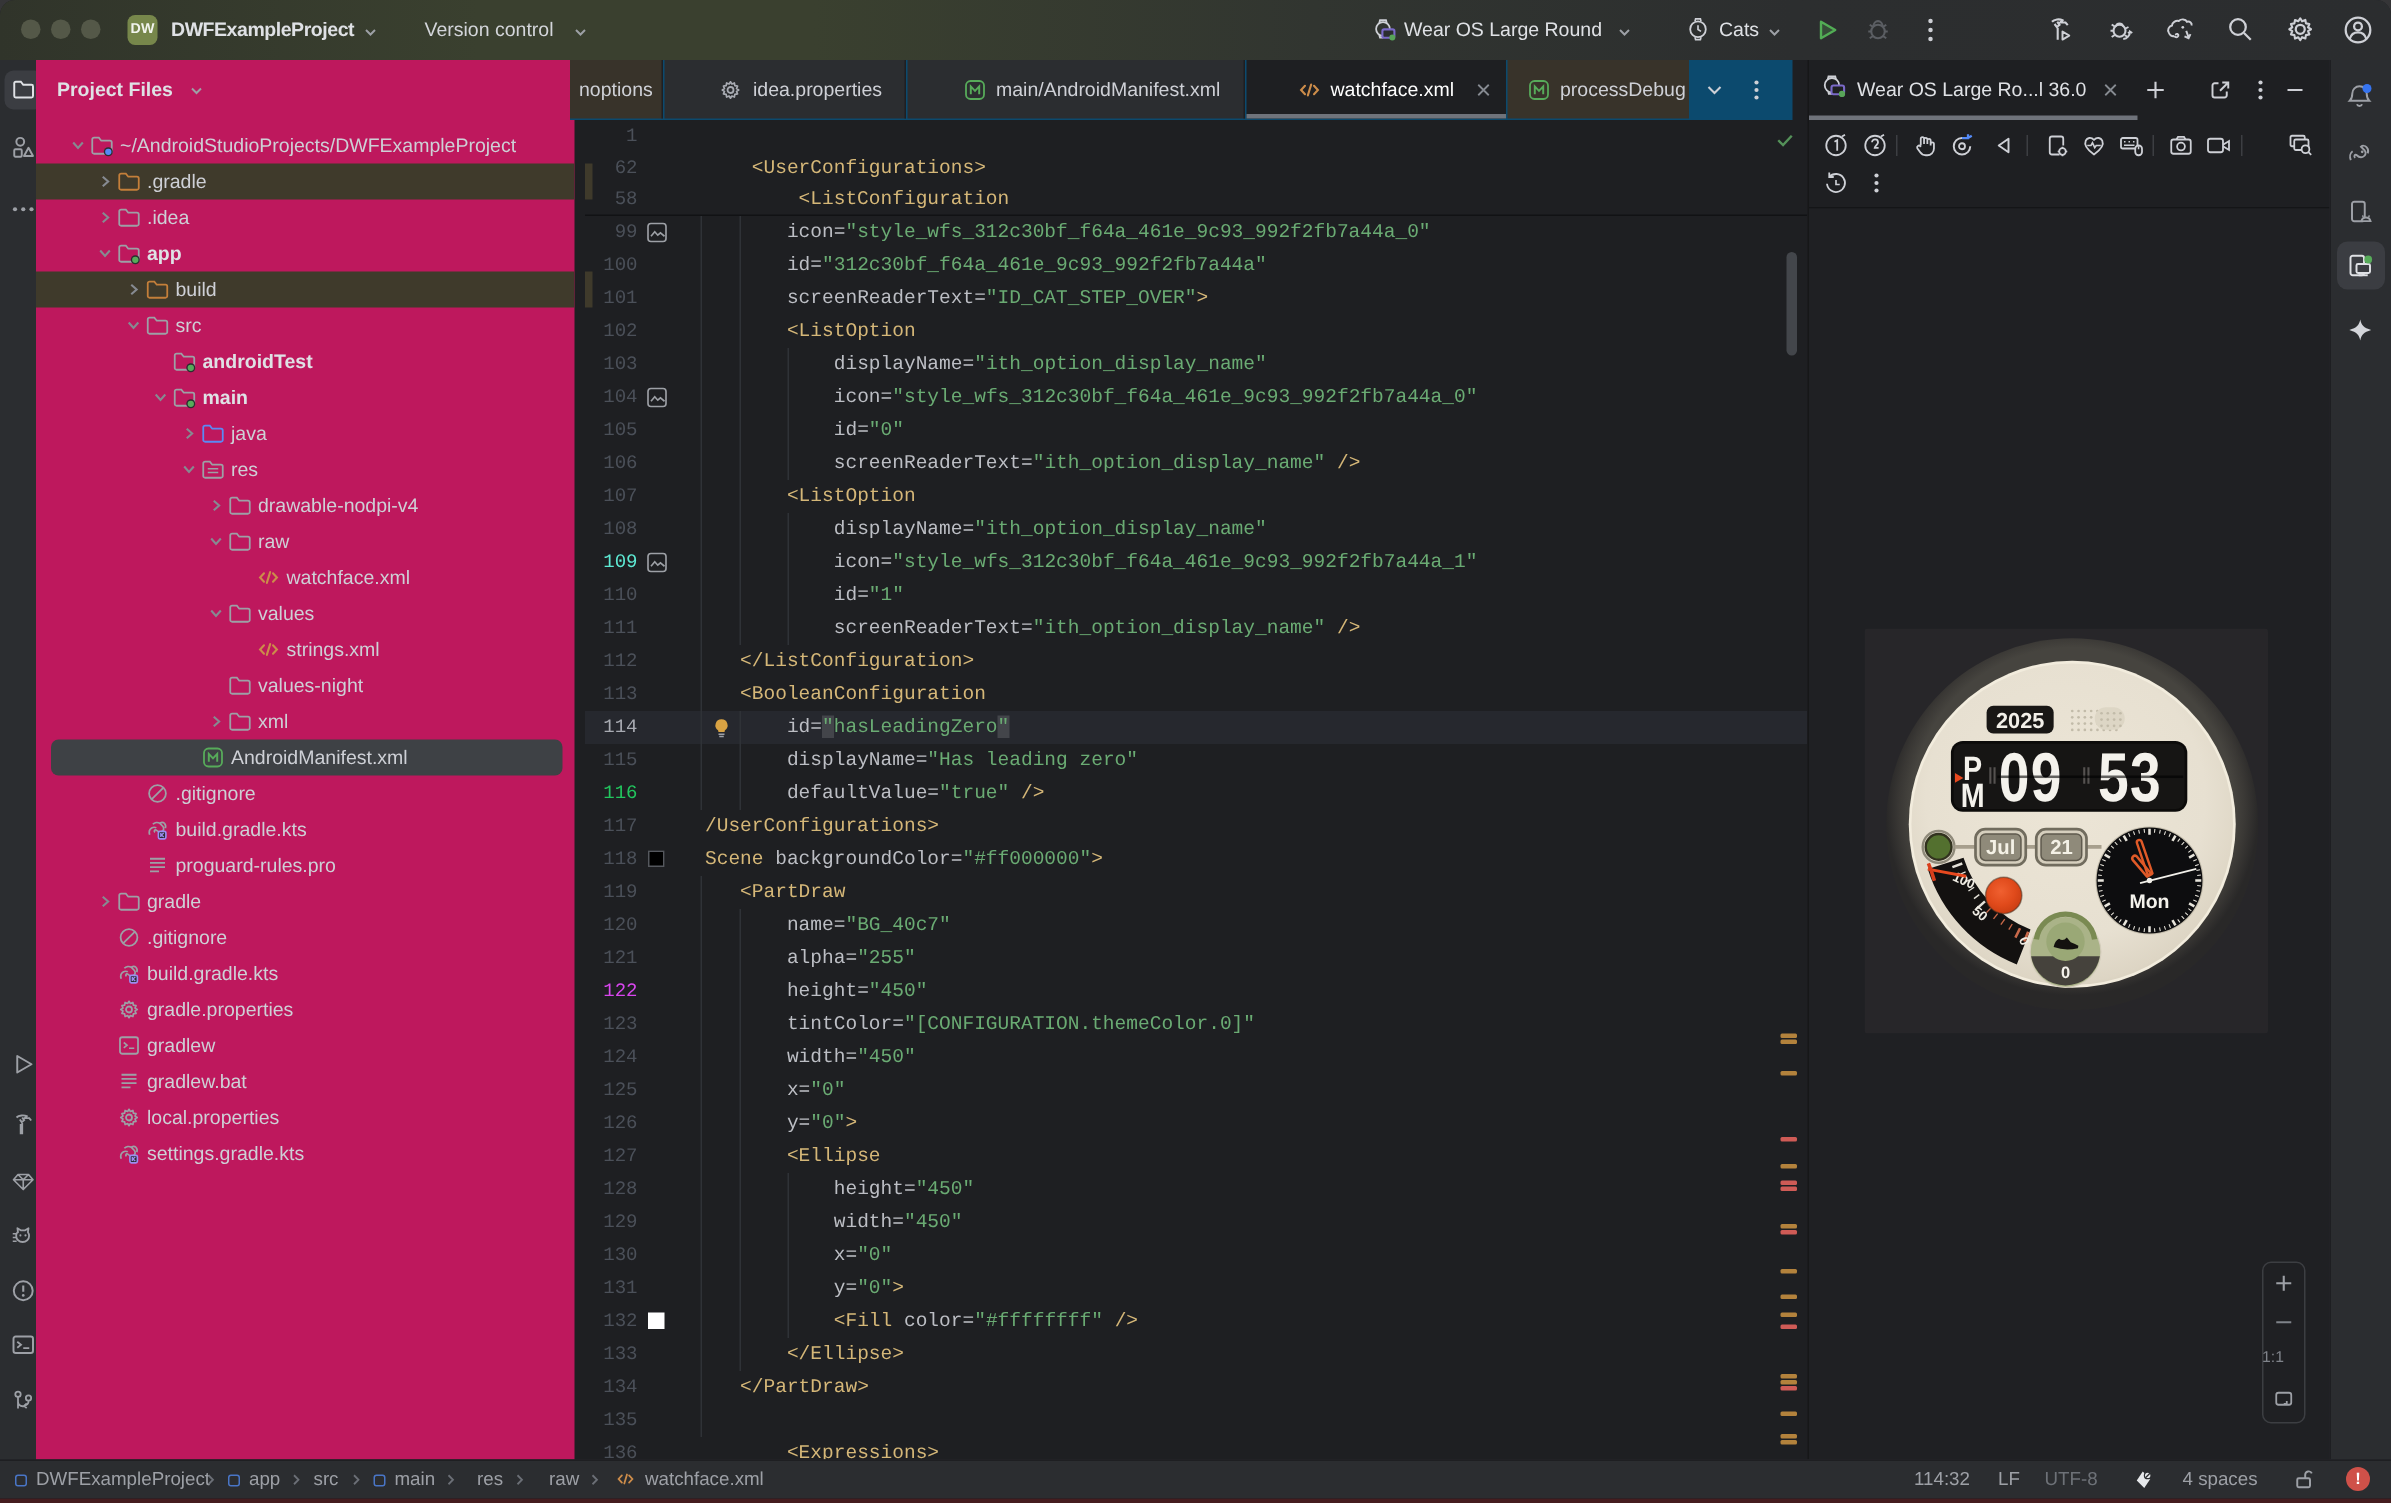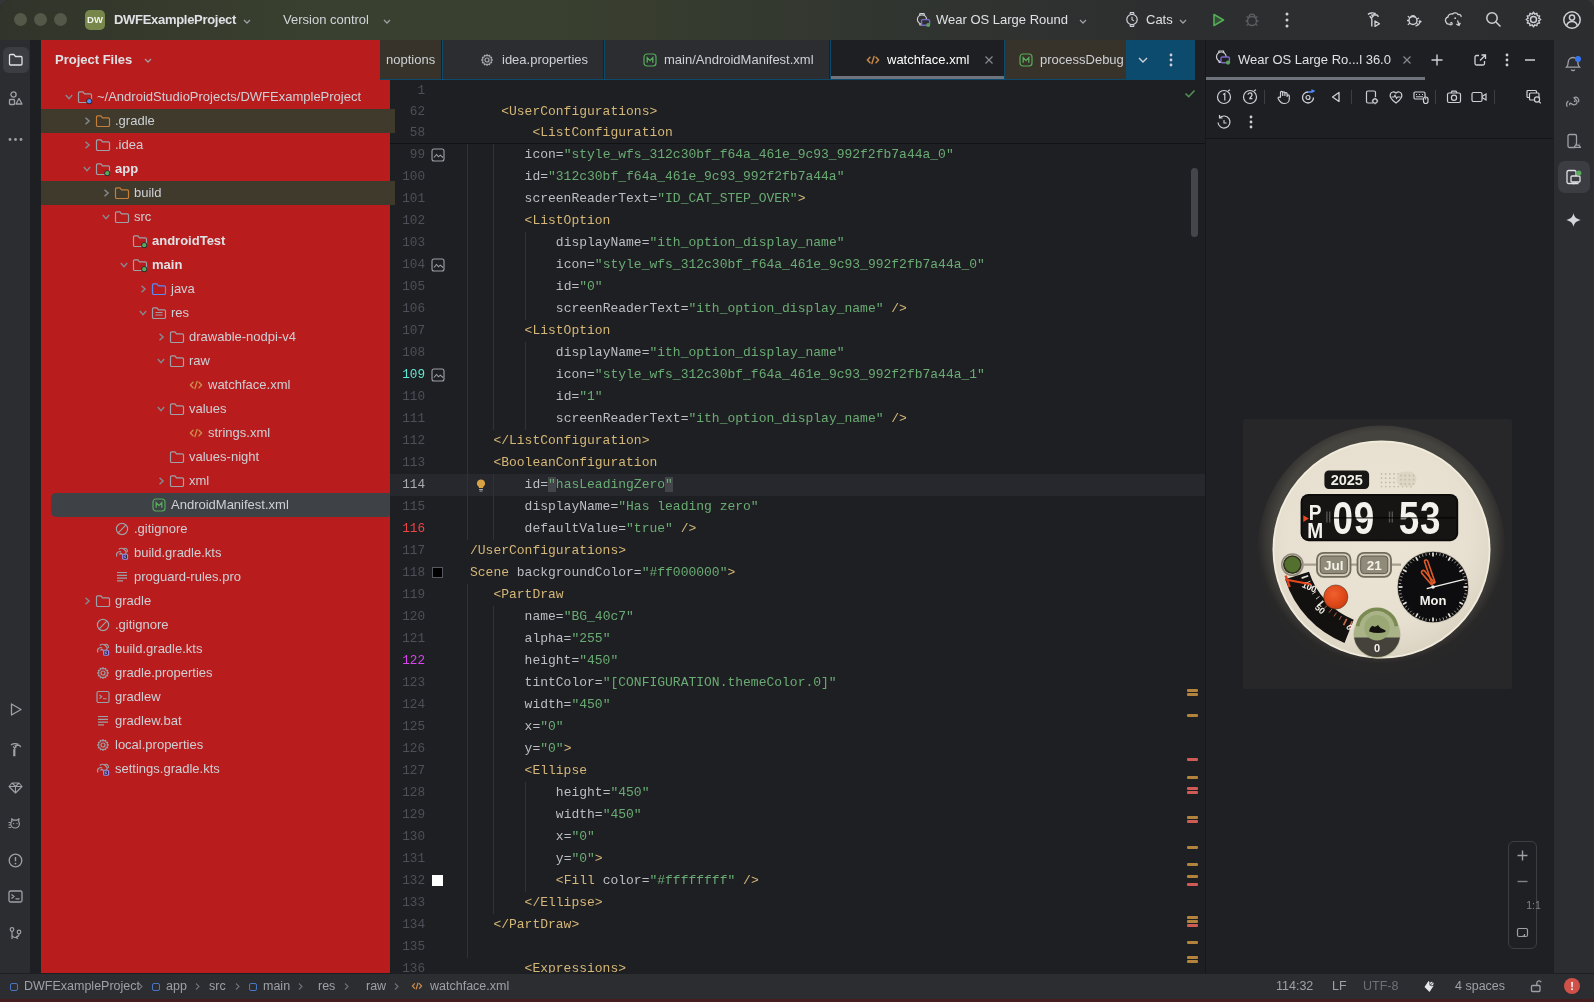--- a/index.html
+++ b/index.html
@@ -4,21 +4,21 @@
 *{margin:0;padding:0;box-sizing:border-box}
 html,body{width:1594px;height:1002px;overflow:hidden;background:#353537;font-family:"Liberation Sans",sans-serif}
 .a{position:absolute}
 .win{left:0;top:0;width:1594px;height:999px;border-radius:10px 10px 0 0;overflow:hidden;background:#1e1f22}
 .tb{left:0;top:0;width:1594px;height:40px;background:linear-gradient(90deg,#30342a 0%,#3a402f 20%,#3a402f 34%,#313530 55%,#2c2e2f 75%,#2b2d2f 100%)}
 .dot{width:13px;height:13px;border-radius:50%;top:13px}
 .badge{left:85px;top:10px;width:20px;height:20px;border-radius:5px;background:#77874b;color:#f2f4ee;font-size:9.5px;font-weight:bold;text-align:center;line-height:20px;letter-spacing:0}
 .t13{font-size:13px;color:#dfe1e5;white-space:nowrap}
 .stripe{left:0;top:40px;width:31px;height:933px;background:#2b2d30;border-right:1px solid #1e1f22}
 .rstripe{left:1553px;top:40px;width:41px;height:933px;background:#2b2d30;border-left:1px solid #1e1f22}
-.proj{left:41px;top:40px;width:359px;height:933px;background:#b91c1c;overflow:hidden}
+.proj{left:24px;top:40px;width:359px;height:933px;background:#be185d;overflow:hidden}
 .row{position:absolute;left:0;width:359px;height:24px;line-height:24px}
 .rowhl{background:#3f3a2b}
 .lbl{position:absolute;font-size:13px;color:#ced0d6;white-space:nowrap;top:0}
 .b{font-weight:bold;color:#dfe1e5}
 .tabs{left:380px;top:40px;width:815px;height:40px;background:#0c4a6e}
 .tab{position:absolute;top:0;height:39px;line-height:39px;font-size:13px;color:#ced0d6;white-space:nowrap}
 .ed{left:390px;top:80px;width:815px;height:893px;background:#1e1f22;overflow:hidden}
 .cl{position:absolute;left:0;width:815px;height:22px;font-family:"Liberation Mono",monospace;font-size:13px;line-height:22px;white-space:pre}
 .ln{position:absolute;width:35px;text-align:right;color:#4b5059;font-family:"Liberation Mono",monospace;font-size:12.7px;line-height:22px}
 .tg{color:#d5b778}.at{color:#bcbec4}.vl{color:#6aab73}
@@ -432,21 +432,21 @@
 <div class="ln" style="left:0;top:372px;color:#4b5059">113</div>
 <div class="cl" style="left:80px;top:372px">   <span class="tg">&lt;BooleanConfiguration</span></div>
 <div class="ln" style="left:0;top:394px;color:#a8abb2">114</div>
 <div class="cl" style="left:80px;top:394px">       <span class="at">id=</span><span class="vl"><span style="background:#43454a">"</span>hasLeadingZero<span style="background:#43454a">"</span></span></div>
 <svg class="a " style="left:84px;top:398px" width="14" height="14" viewBox="0 0 14 14" fill="none">
         <path d="M7 1.5 a4 4 0 0 1 2.3 7.3 l-.3 1.2 h-4 l-.3-1.2 A4 4 0 0 1 7 1.5 Z" fill="#d9a343"></path>
         <path d="M5 11.5 h4 M5.5 13 h3" stroke="#9da0a6" stroke-width="1.1"></path>
       </svg>
 <div class="ln" style="left:0;top:416px;color:#4b5059">115</div>
 <div class="cl" style="left:80px;top:416px">       <span class="at">displayName=</span><span class="vl">"Has leading zero"</span></div>
-<div class="ln" style="left:0;top:438px;color:#ef4444">116</div>
+<div class="ln" style="left:0;top:438px;color:#22c55e">116</div>
 <div class="cl" style="left:80px;top:438px">       <span class="at">defaultValue=</span><span class="vl">"true"</span> <span class="tg">/&gt;</span></div>
 <div class="ln" style="left:0;top:460px;color:#4b5059">117</div>
 <div class="cl" style="left:80px;top:460px"><span class="tg">/UserConfigurations&gt;</span></div>
 <div class="ln" style="left:0;top:482px;color:#4b5059">118</div>
 <div class="cl" style="left:80px;top:482px"><span class="tg">Scene </span><span class="at">backgroundColor=</span><span class="vl">"#ff000000"</span><span class="tg">&gt;</span></div>
 <div class="a" style="left:42px;top:487px;width:11px;height:11px;background:#000;border:1px solid #55585e"></div>
 <div class="ln" style="left:0;top:504px;color:#4b5059">119</div>
 <div class="cl" style="left:80px;top:504px">   <span class="tg">&lt;PartDraw</span></div>
 <div class="ln" style="left:0;top:526px;color:#4b5059">120</div>
 <div class="cl" style="left:80px;top:526px">       <span class="at">name=</span><span class="vl">"BG_40c7"</span></div>
@@ -799,21 +799,21 @@
           <text x="138.8" y="228.8" font-family="Liberation Sans" font-size="11" font-weight="bold" fill="#f4f2ec" text-anchor="middle">0</text>
         </g>
       </svg>
 <div class="a" style="left:302px;top:801px;width:29px;height:108px;border:1px solid #3c3e42;border-radius:6px"></div>
 <svg class="a " style="left:309px;top:808px" width="15" height="15" viewBox="0 0 15 15" fill="none">
         <path d="M7.5 2.5 v10 M2.5 7.5 h10" stroke="#9da0a6" stroke-width="1.4"></path>
       </svg>
 <svg class="a " style="left:309px;top:834px" width="15" height="15" viewBox="0 0 15 15" fill="none">
         <path d="M2.5 7.5 h10" stroke="#7f838a" stroke-width="1.4"></path>
       </svg>
-<div class="a" style="left:302px;top:859px;width:51px;text-align:center;font-size:10.5px;color:#7f838a">1:1</div>
+<div class="a" style="left:302px;top:859px;width:51px;text-align:left;font-size:10.5px;color:#7f838a">1:1</div>
 <svg class="a " style="left:309px;top:885px" width="15" height="15" viewBox="0 0 15 15" fill="none">
         <rect x="2.5" y="3.5" width="10" height="8" rx="1.5" stroke="#9da0a6" stroke-width="1.2"></rect>
         <path d="M9.5 9 v2 h-2" stroke="#9da0a6" stroke-width="1.2"></path>
       </svg>
 </div>
 <div class="a rstripe"></div>
 <svg class="a " style="left:1564px;top:55px" width="18" height="18" viewBox="0 0 18 18" fill="none">
       <path d="M9 2.5 a4.8 4.8 0 0 0 -4.8 4.8 c0 3-1 4.2-1.7 4.9 h13 c-.7-.7-1.7-1.9-1.7-4.9 A4.8 4.8 0 0 0 9 2.5 Z" stroke="#9da0a6" stroke-width="1.3"></path>
       <path d="M7.3 14.5 a1.8 1.8 0 0 0 3.4 0" stroke="#9da0a6" stroke-width="1.3"></path>
       <circle cx="14" cy="4" r="3" fill="#3674f0"></circle>

